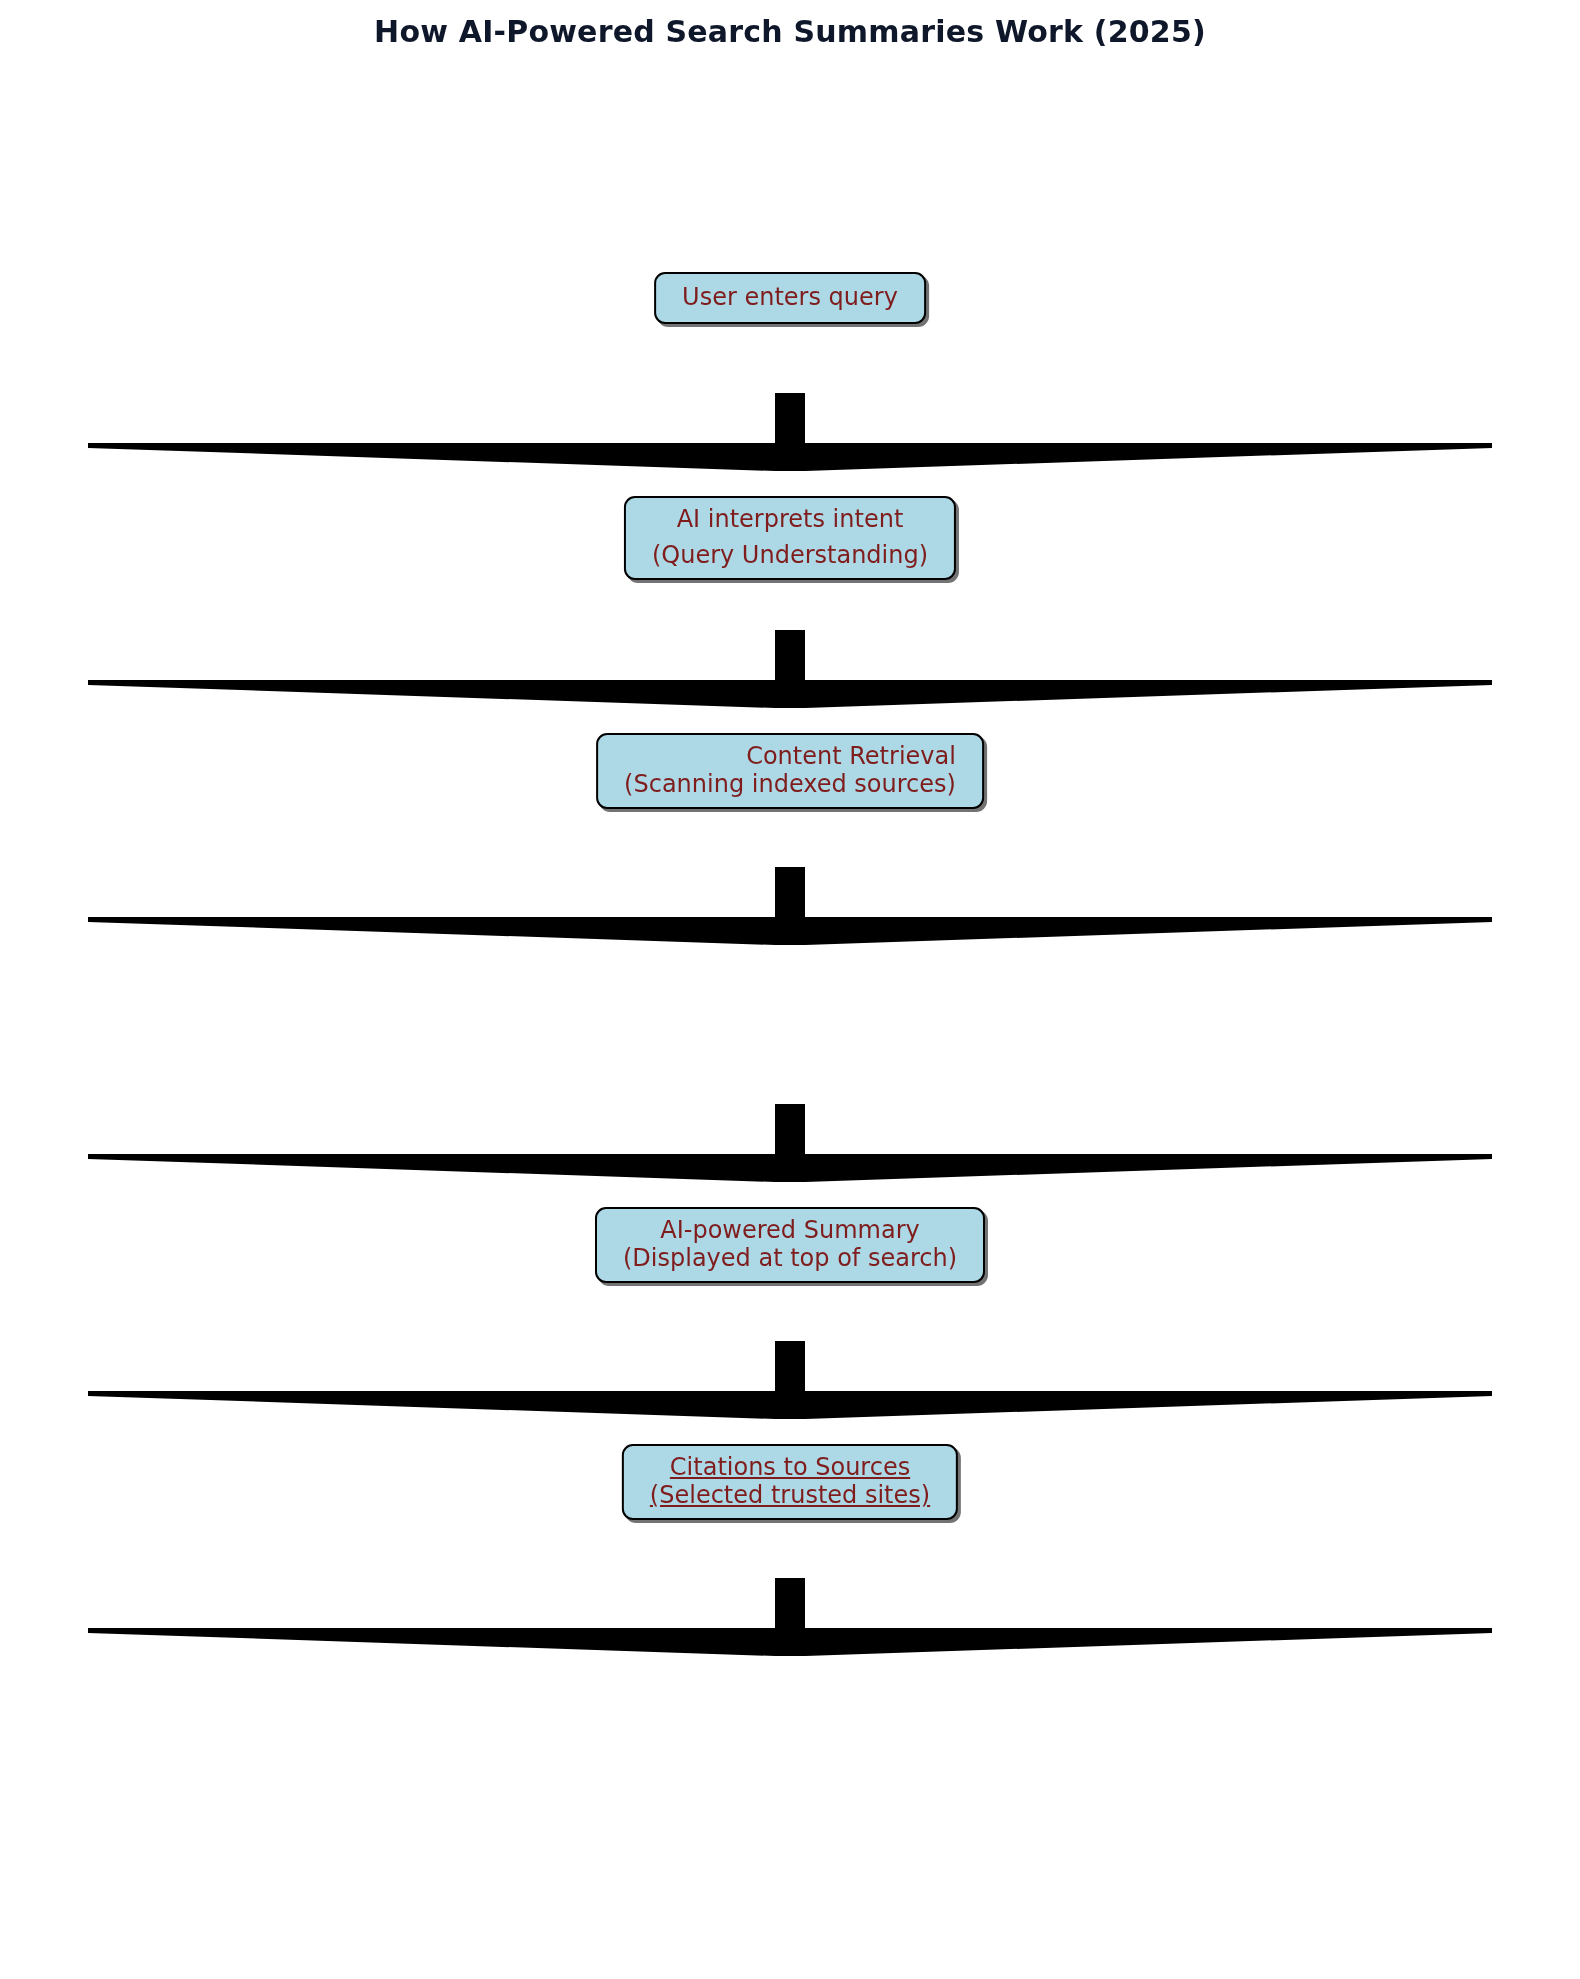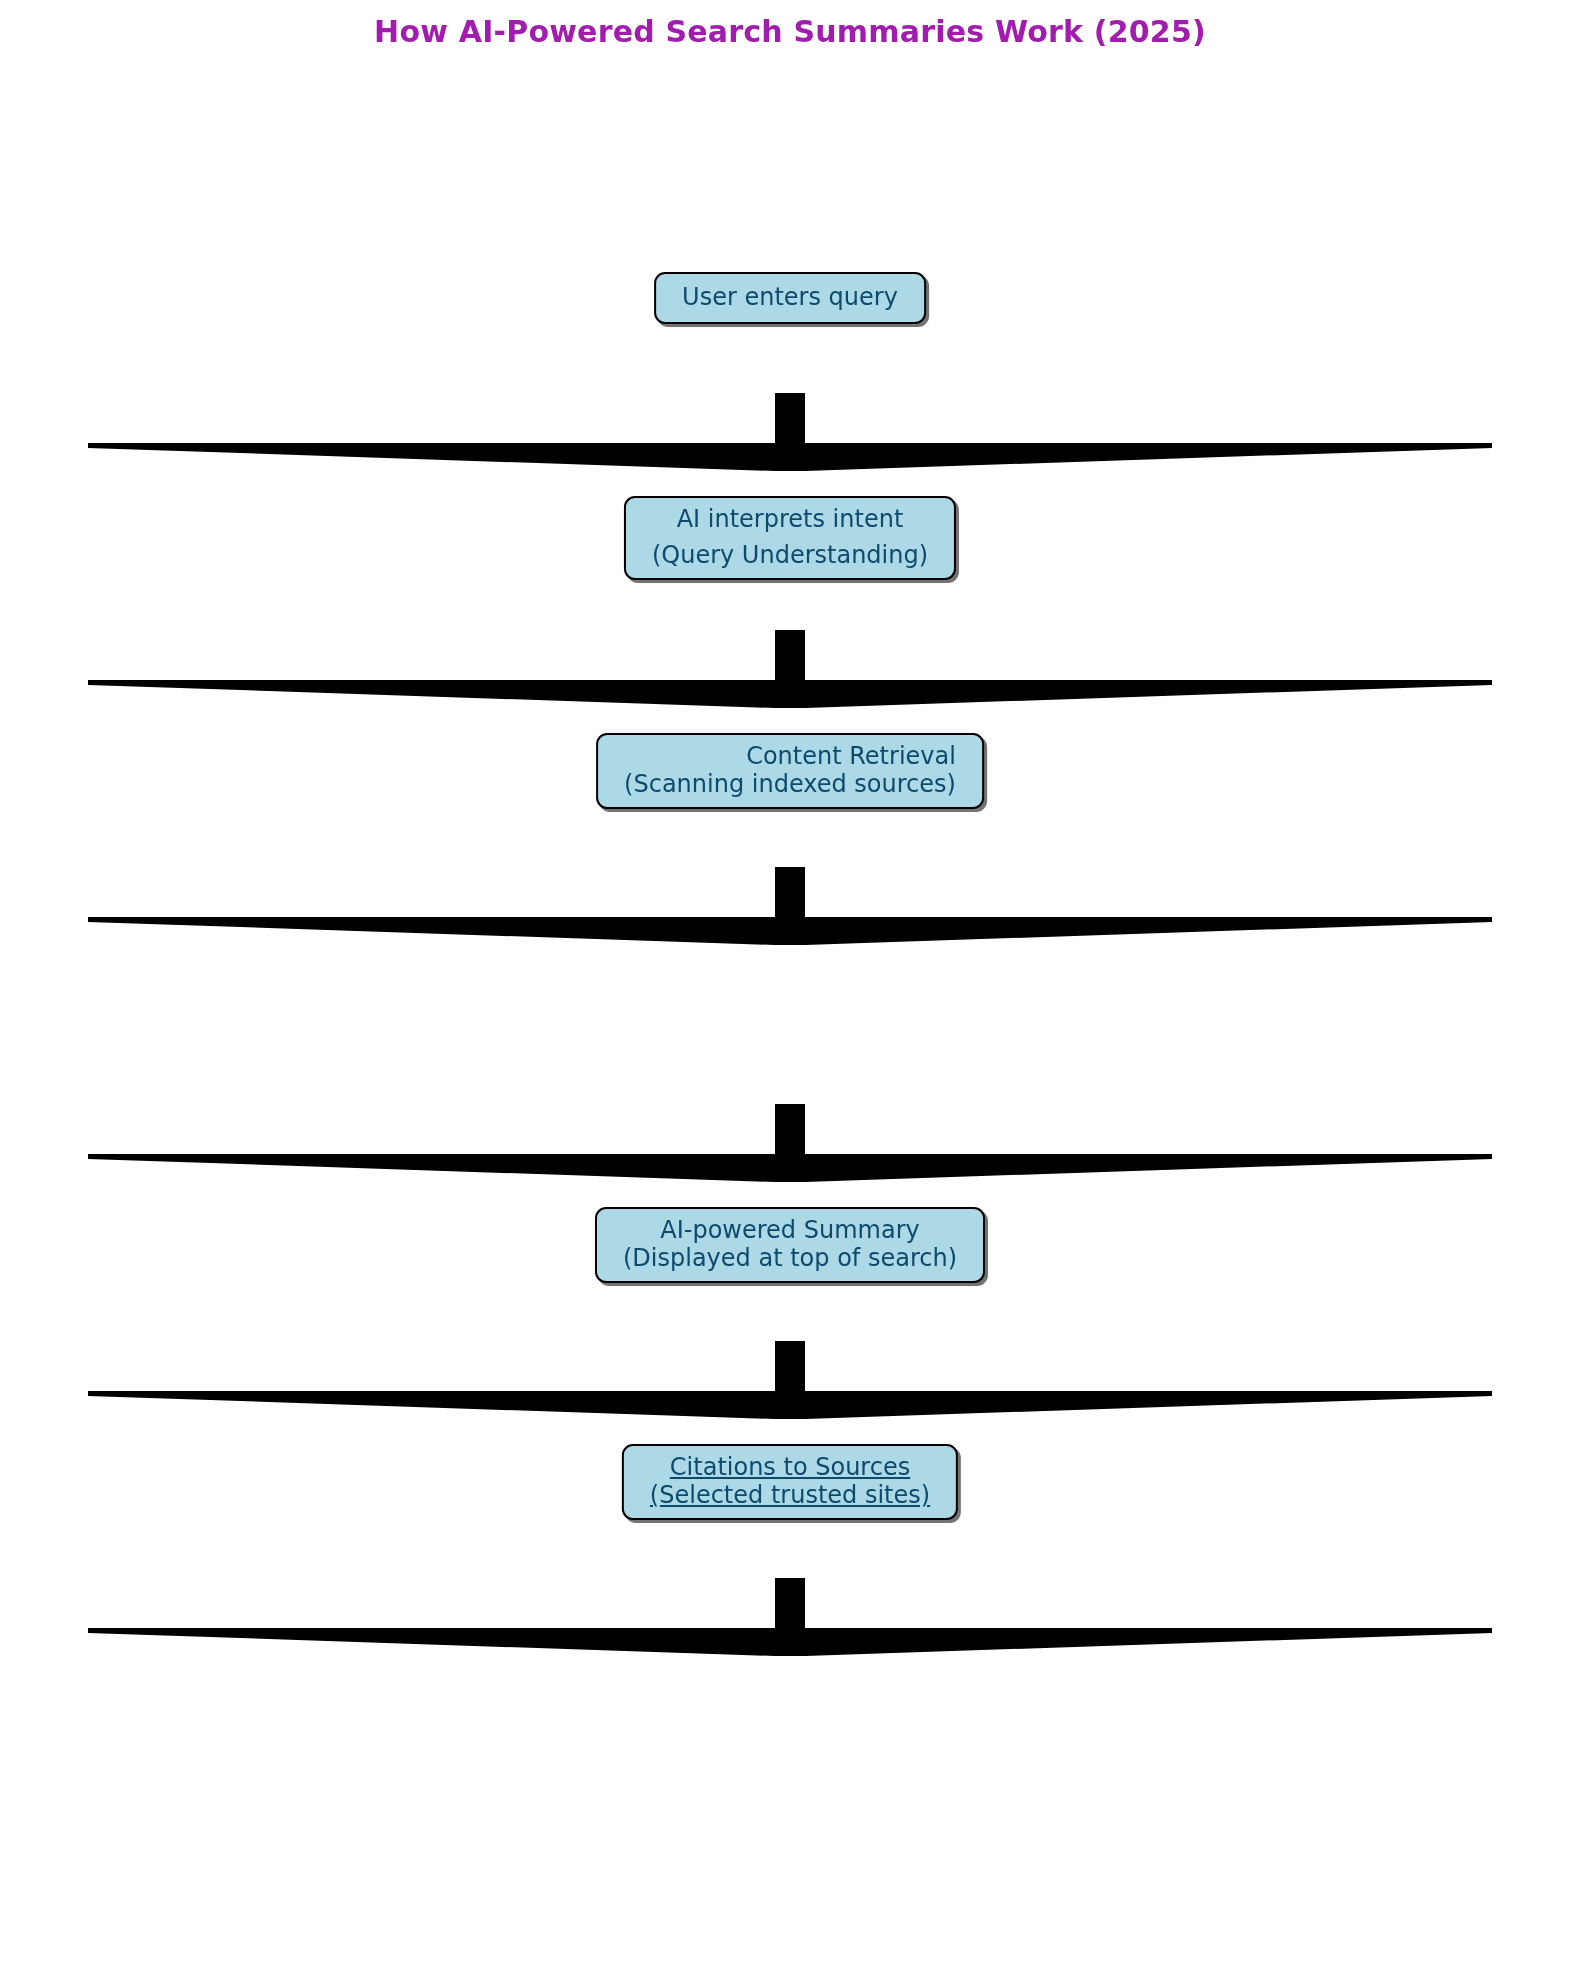--- a/index.html
+++ b/index.html
@@ -21,40 +21,40 @@
 
   
   .chart-title {
     position: absolute;
     left: 0;
     top: 14px;
     width: 1580px;
     text-align: center;
     font-size: 30px;
     font-weight: bold;
-    color: #a21caf;
+    color: #0f172a;
     letter-spacing: 0.2px;
     font-family: "DejaVu Sans", sans-serif;
   }
 
   
   .node {
     position: absolute;
     left: 50%;
     transform: translateX(-50%);
     background: #ADD8E6;
     border: 2.6px solid #000000;
     border-radius: 11px;
     box-shadow: 3px 3px 0 rgba(0,0,0,0.55);
     box-sizing: border-box;
     display: flex;
     flex-direction: column;
     align-items: center;
     justify-content: center;
-    color: #0c4a6e;
+    color: #7f1d1d;
     font-size: 24px;
     line-height: 1.16;
     text-align: center;
     padding: 8px 26px;
     white-space: nowrap;
   }
   .node .line1,
   .node .line2 {
     display: block;
   }

